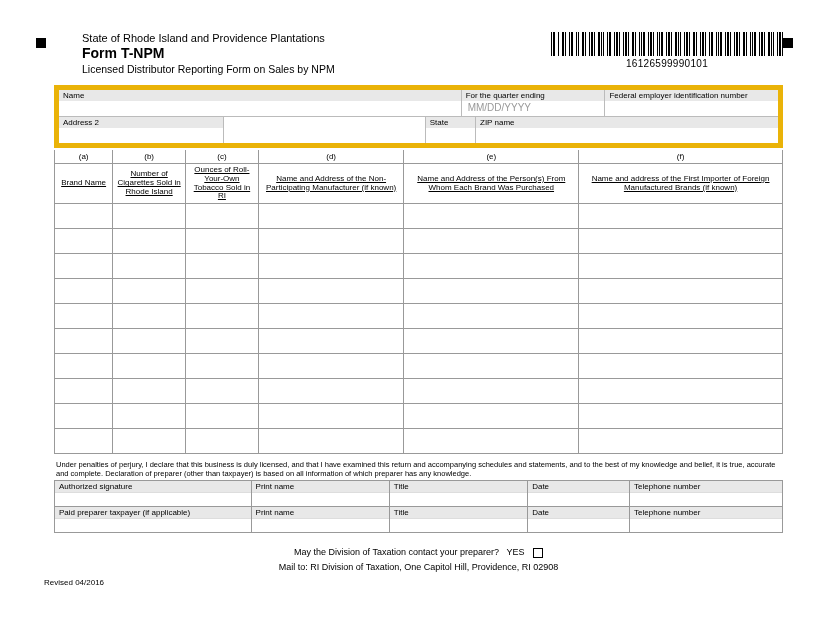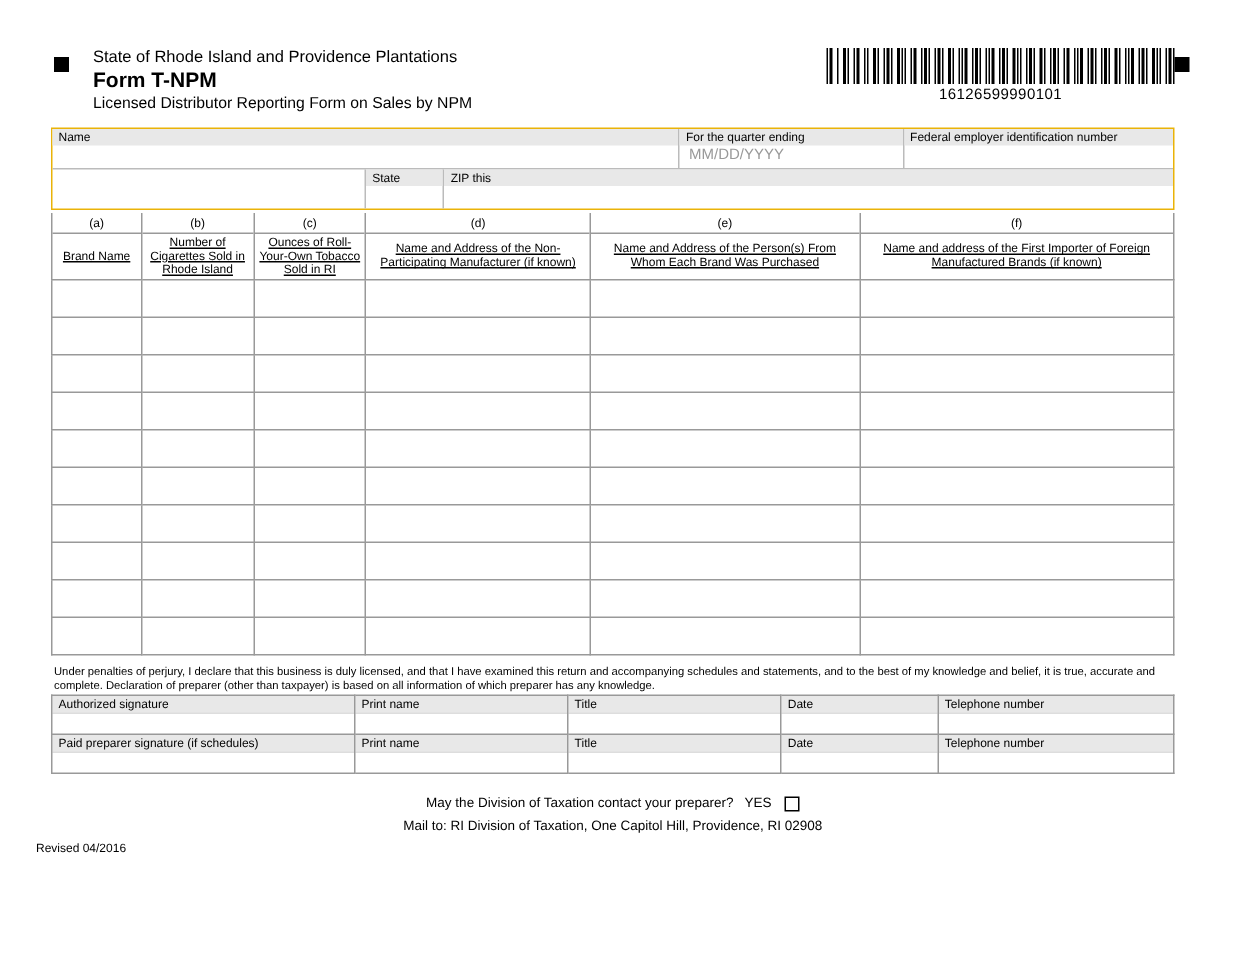--- a/index.html
+++ b/index.html
@@ -7,21 +7,21 @@
     margin: 0;
     padding: 0;
     background: #fff;
     font-family: Arial, Helvetica, sans-serif;
     font-size: 9px;
     color: #000;
     width: 829px;
   }
   .page {
     width: 829px;
-    padding: 32px 36px 20px 24px;
+    padding: 32px 36px 20px 44px;
     position: relative;
   }
   .marker {
     position: absolute;
     width: 10px;
     height: 10px;
     background: #000;
   }
   .marker.tl { top: 38px; left: 36px; }
   .marker.tr { top: 38px; right: 36px; }
@@ -43,21 +43,21 @@
     gap: 1px;
     height: 24px;
     margin-bottom: 2px;
     justify-content: center;
   }
   .barcode span { width: 1px; background: #000; }
   .barcode span.w { width: 2px; }
   .barcode span.g { background: #fff; width: 1px; }
   .barcode-num { font-size: 10px; letter-spacing: 0.3px; }
   .topfields {
-    border: 1px solid #eab308;
+    border: 5px solid #eab308;
     margin: 0 10px 2px 10px;
   }
   .tf-row { display: flex; border-bottom: 1px solid #bbb; }
   .tf-row:last-child { border-bottom: none; }
   .tf-cell {
     padding: 0;
     border-right: 1px solid #bbb;
   }
   .tf-cell:last-child { border-right: none; }
   .tf-label {
@@ -266,29 +266,33 @@
       <div class="tf-cell" style="flex:0 0 20%">
         <div class="tf-label">For the quarter ending</div>
         <div class="tf-input">MM/DD/YYYY</div>
       </div>
       <div class="tf-cell" style="flex:1">
         <div class="tf-label">Federal employer identification number</div>
         <div class="tf-input"></div>
       </div>
     </div>
     <div class="tf-row">
+      <div class="tf-cell" style="flex:0 0 23%">
+        <div class="tf-label">Address 2</div>
+        <div class="tf-input"></div>
+      </div>
       <div class="tf-cell" style="flex:0 0 28%">
         <div class="tf-input"></div>
       </div>
       <div class="tf-cell" style="flex:0 0 7%">
         <div class="tf-label">State</div>
         <div class="tf-input"></div>
       </div>
       <div class="tf-cell" style="flex:1">
-        <div class="tf-label">ZIP this</div>
+        <div class="tf-label">ZIP name</div>
         <div class="tf-input"></div>
       </div>
     </div>
   </div>
 
   <table class="data-table">
     <colgroup>
         <col class="c-a">
         <col class="c-b">
         <col class="c-c">
@@ -421,21 +425,21 @@
           </td>
       <td>
             <div class="slabel">Date</div>
           </td>
       <td>
             <div class="slabel">Telephone number</div>
           </td>
     </tr>
     <tr>
       <td>
-            <div class="slabel">Paid preparer signature (if schedules)</div>
+            <div class="slabel">Paid preparer taxpayer (if applicable)</div>
           </td>
       <td>
             <div class="slabel">Print name</div>
           </td>
       <td>
             <div class="slabel">Title</div>
           </td>
       <td>
             <div class="slabel">Date</div>
           </td>

